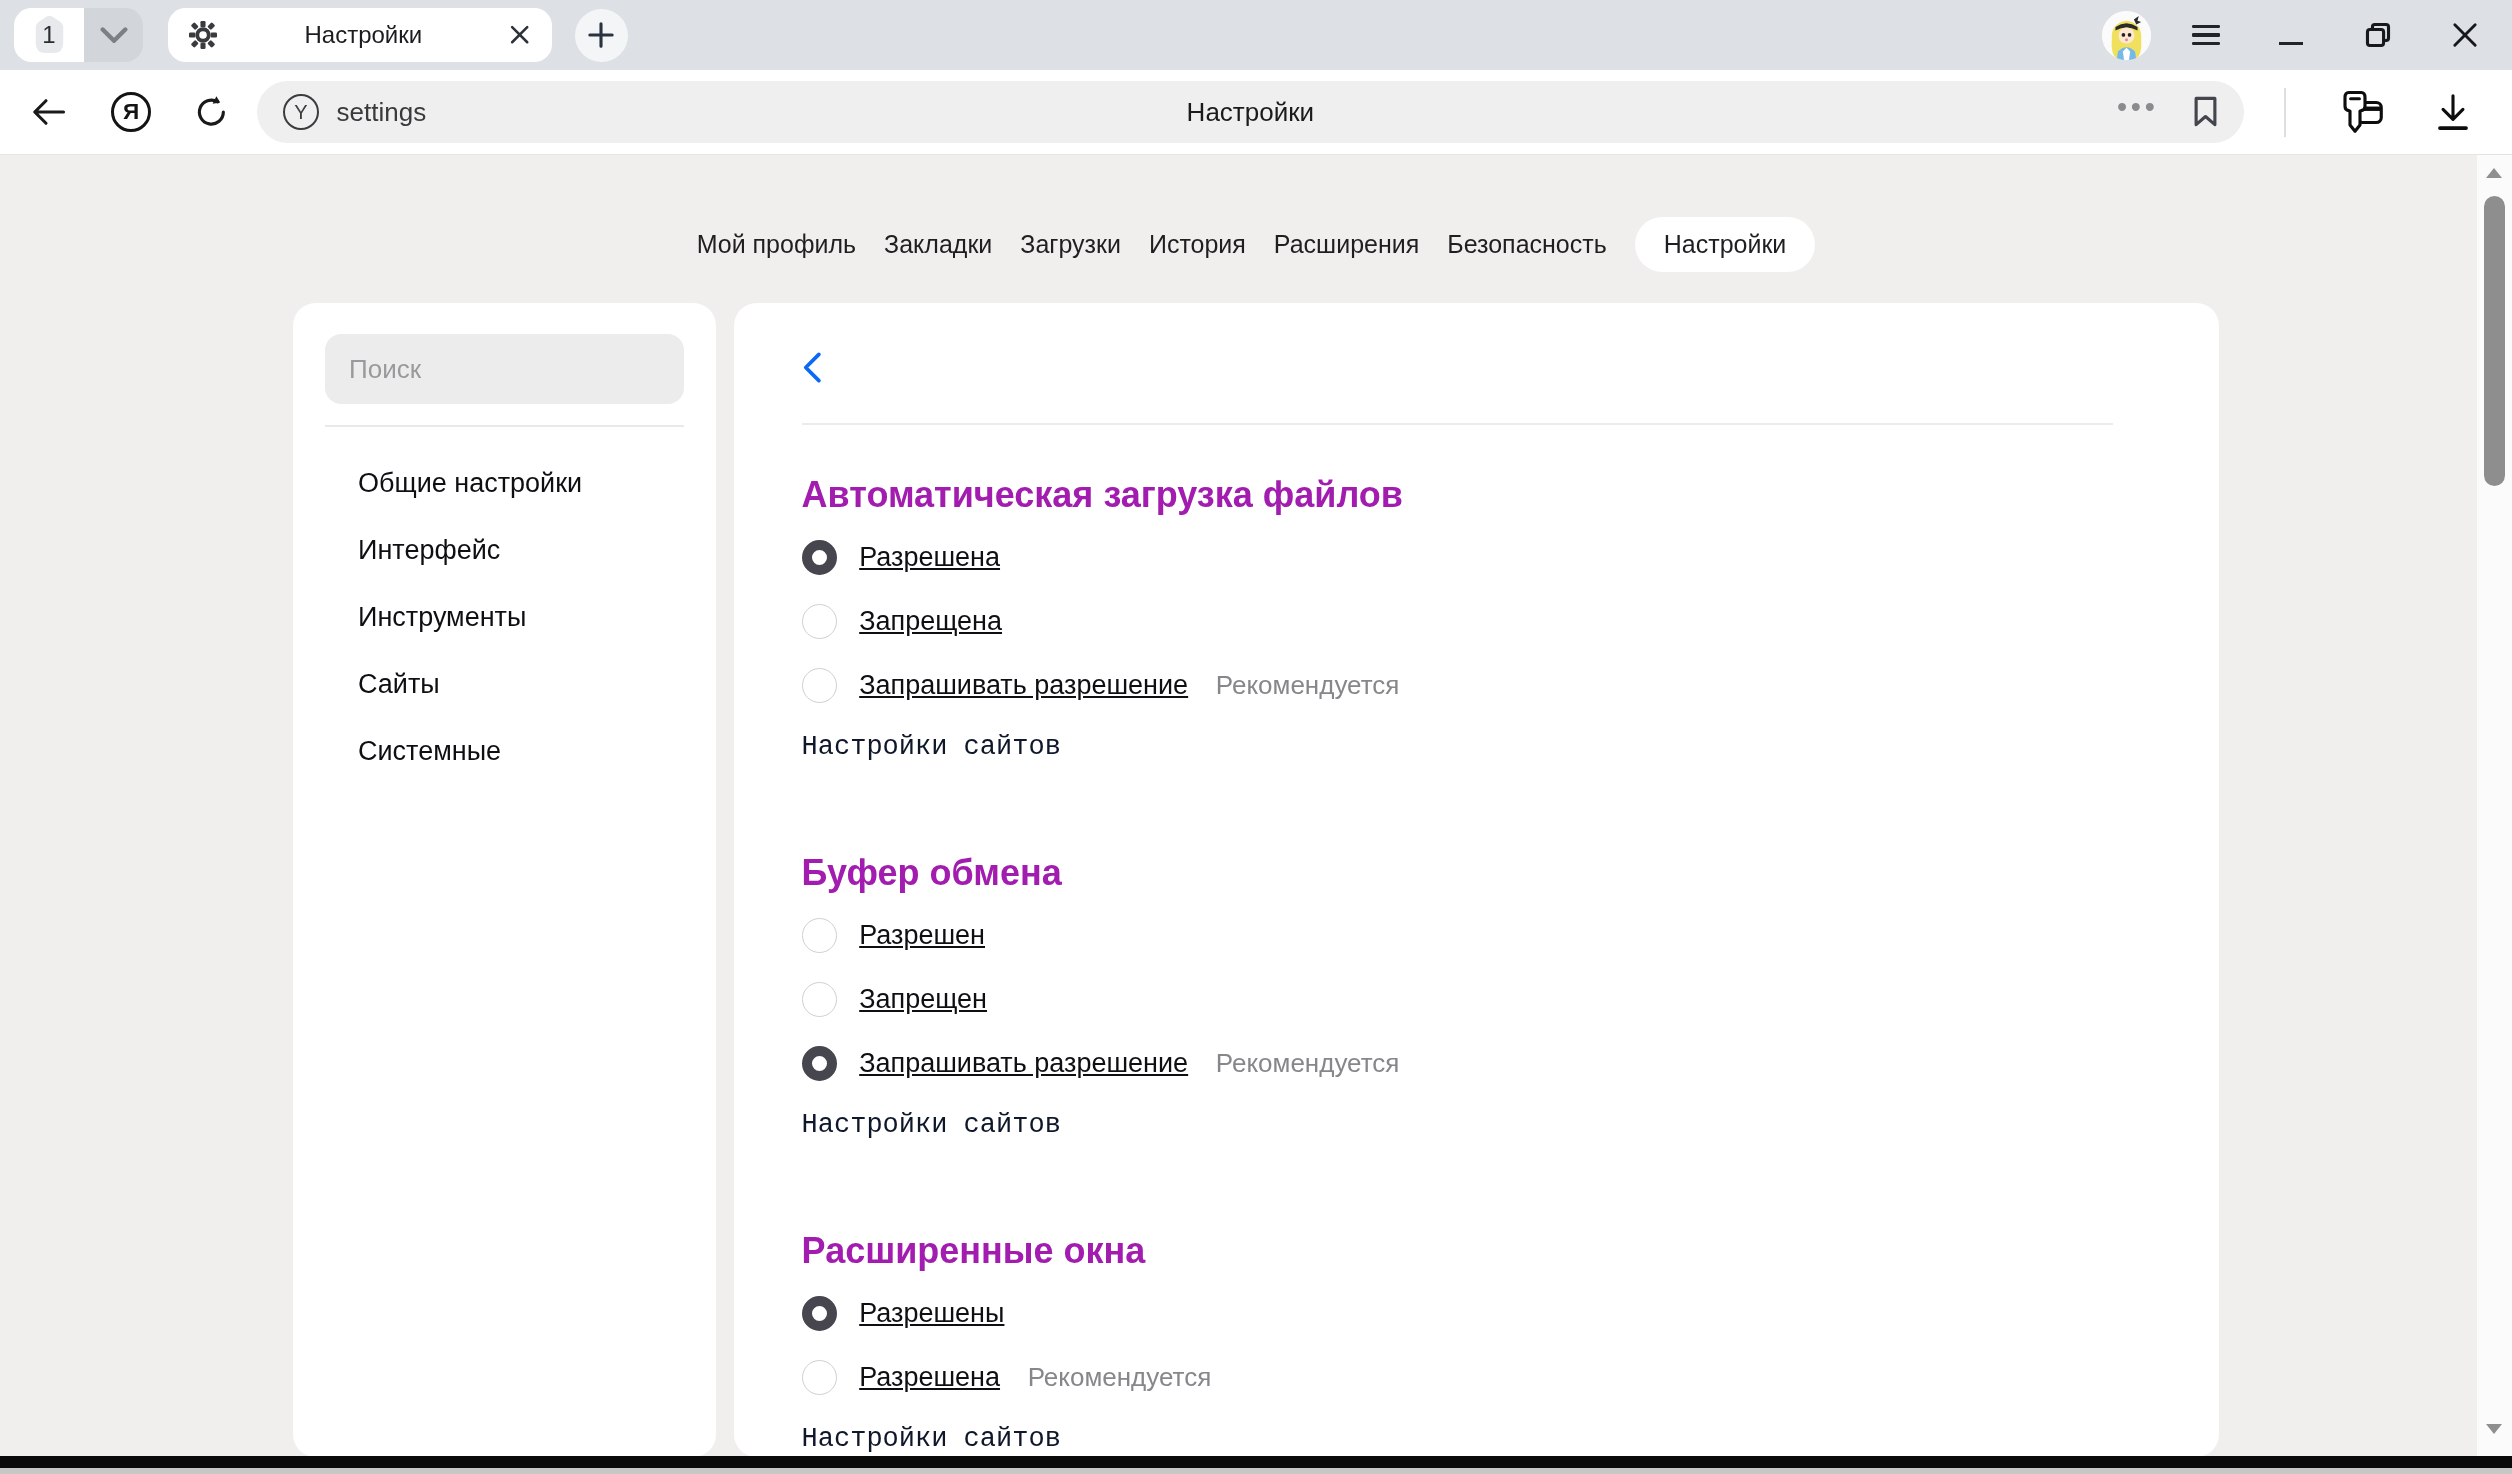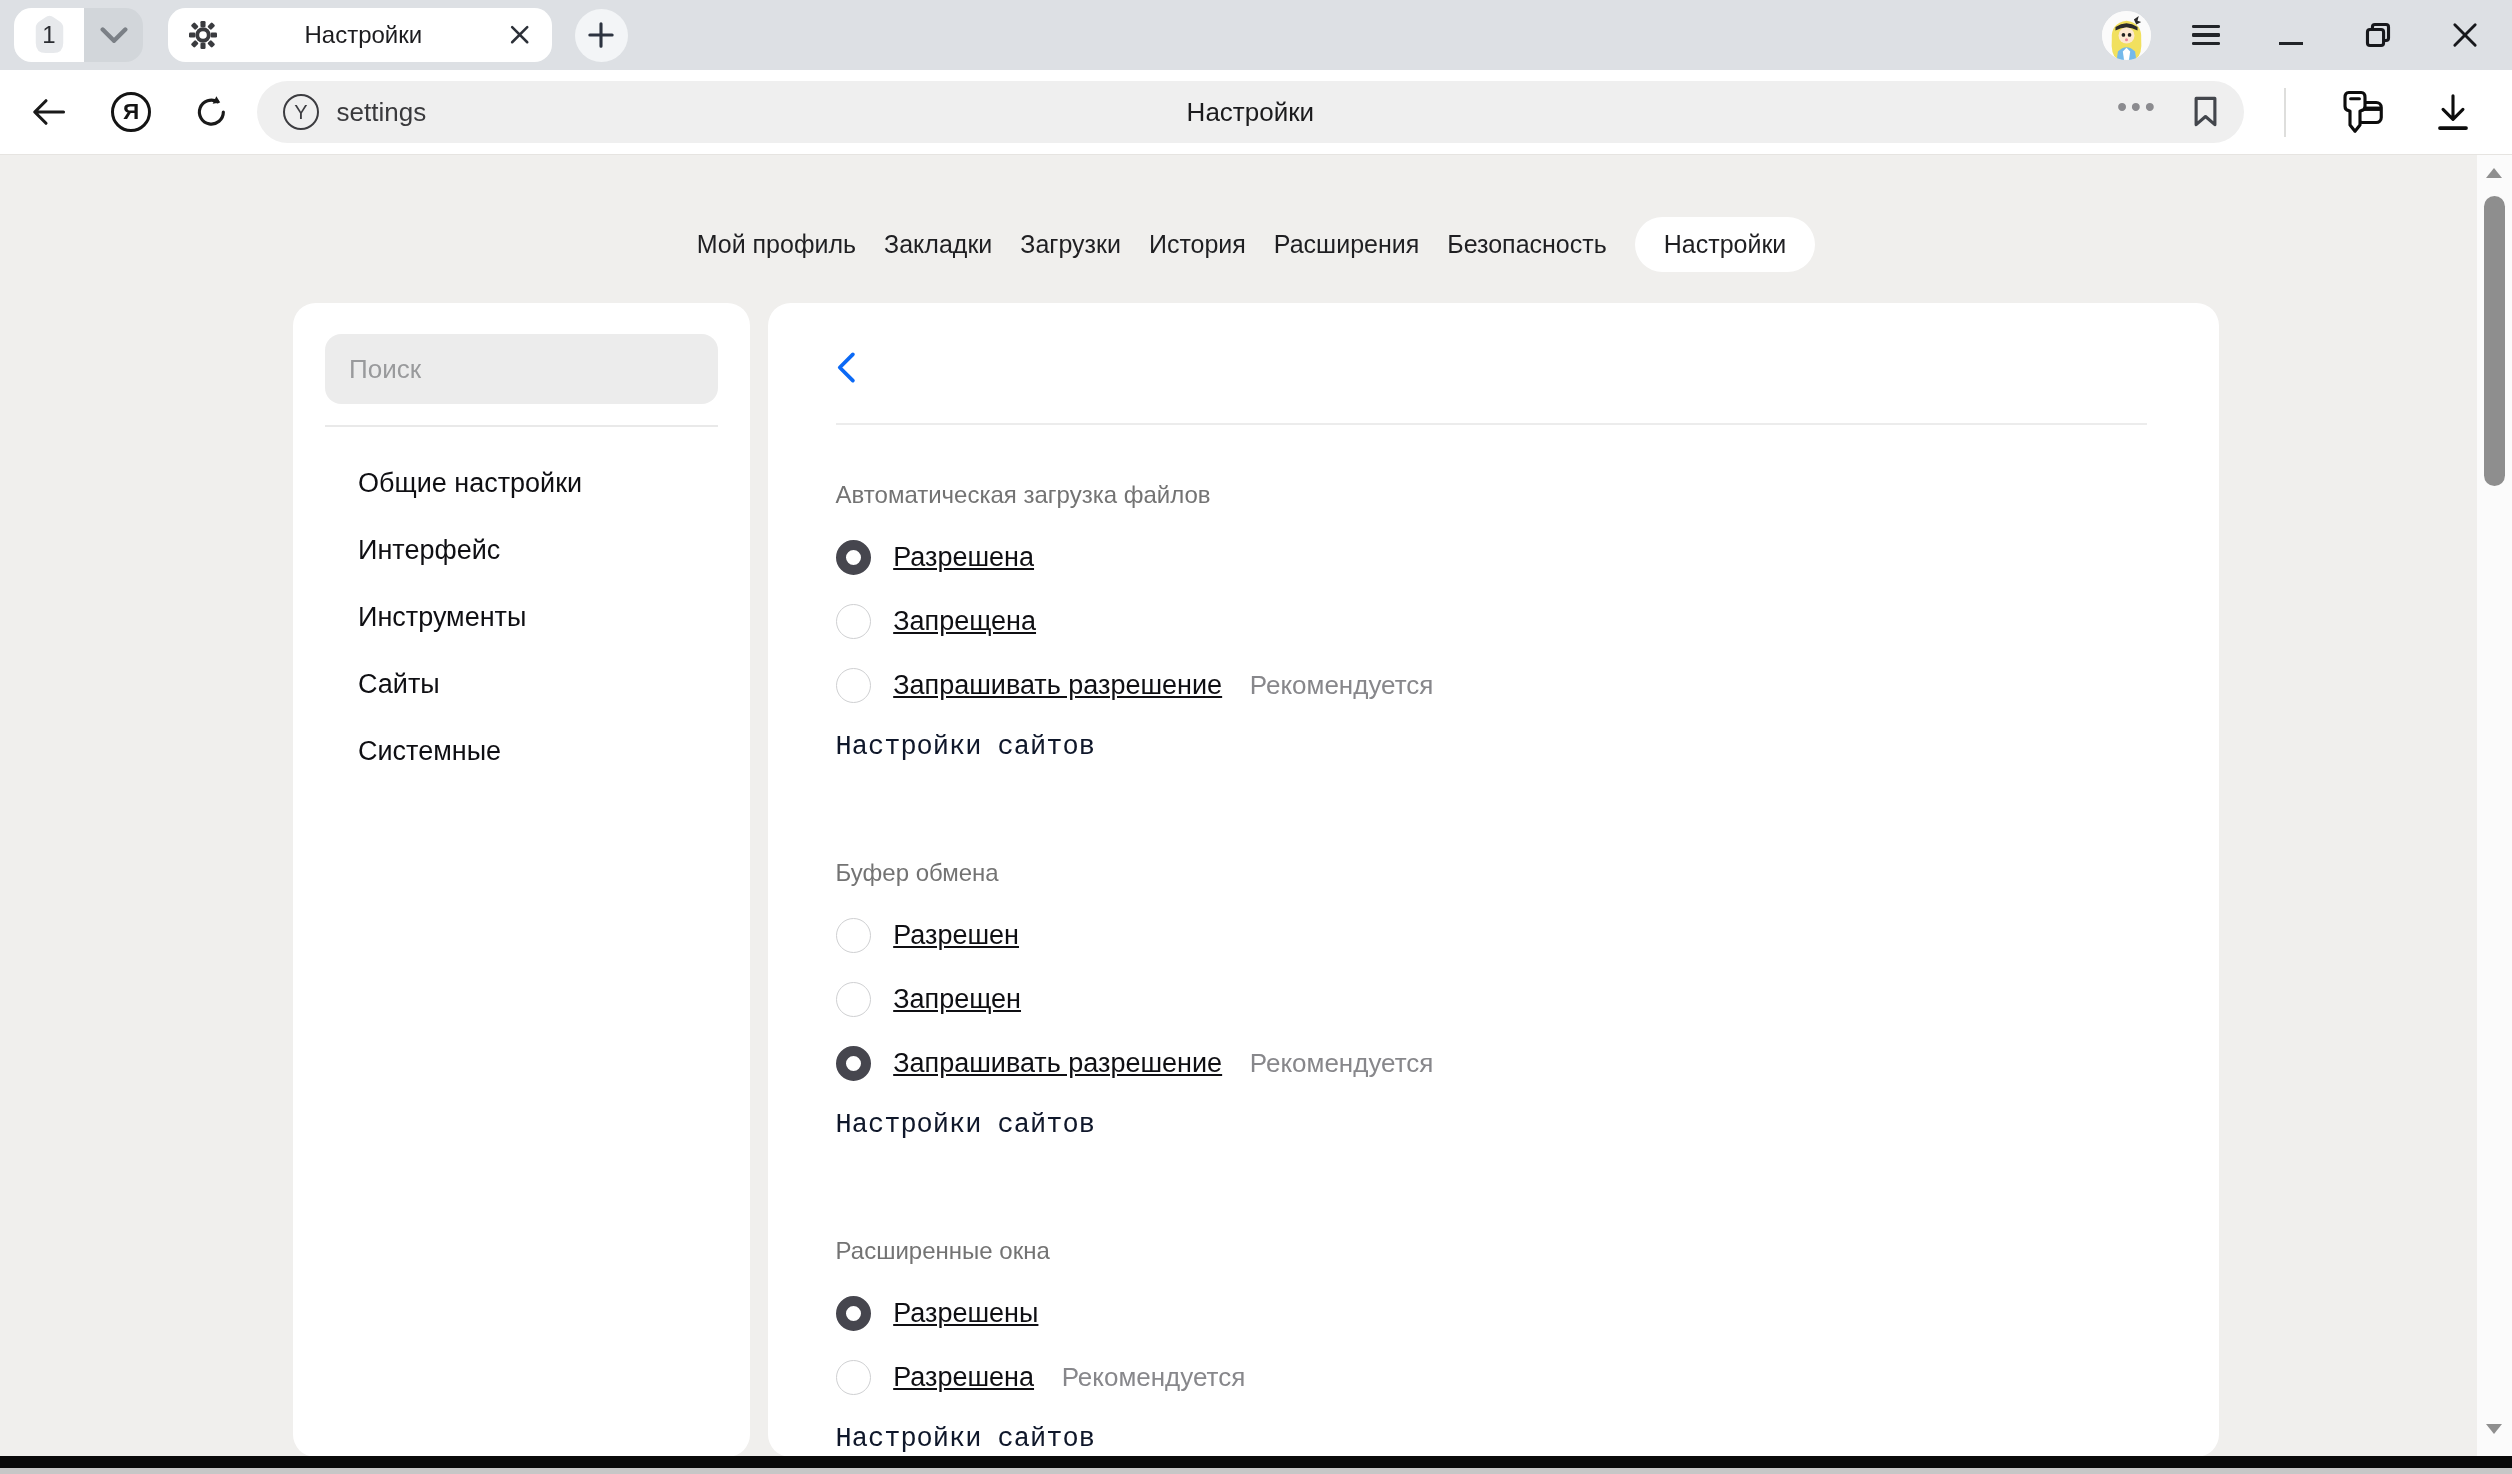--- a/index.html
+++ b/index.html
@@ -42,32 +42,32 @@
   .tb-keycard { margin:0 34px; }
   .tb-download { margin:0 16.3px; }
 
   
   .page { position:relative; height:1320px; background:#f0efed; overflow:hidden; }
   .topnav { display:flex; align-items:center; justify-content:center; gap:28px; padding-top:62px; }
   .topnav .nav-item { font-size:25px; color:#1f1f22; cursor:pointer; }
   .topnav .nav-item.active { background:#ffffff; height:55px; border-radius:28px; padding:0 29px; display:flex; align-items:center; }
   .cards { display:flex; gap:17.6px; margin:31px 293px 0 293px; height:1154px; }
 
-  .sidebar-card { width:457px; background:#ffffff; border-radius:22.6px; padding:31px 32px 0; flex:0 0 auto; }
+  .sidebar-card { width:423px; background:#ffffff; border-radius:22.6px; padding:31px 32px 0; flex:0 0 auto; }
   .search-box { width:100%; height:70px; background:#ececec; border:none; outline:none; border-radius:16.3px; font-size:26px; padding:0 24px; color:#333; font-family:inherit; }
   .search-box::placeholder { color:#999a9c; }
   .sb-divider { height:1.9px; background:#e9e9e9; margin-top:21px; }
   .sb-items { list-style:none; margin-top:41px; padding-left:33px; }
   .sb-items li { font-size:27px; line-height:31px; color:#0f0f13; margin-bottom:36px; cursor:pointer; }
 
   .main-card { flex:1; background:#ffffff; border-radius:22.6px; padding:48px 0 0 68px; position:relative; overflow:hidden; }
   .mc-head { display:flex; align-items:center; gap:28px; cursor:pointer; }
   .mc-head span { font-size:29px; font-weight:bold; color:#0b69f5; }
   .mc-divider { width:1311px; height:1.9px; background:#ececec; margin-top:39px; }
-  .setting h3 { font-size:24px; line-height:33px; color:#737373; font-weight:normal; }
+  .setting h3 { font-size:36px; line-height:33px; color:#a21caf; font-weight:bold; }
   .setting { margin-top:53px; }
   .setting + .setting { margin-top:93px; }
   .opt { display:flex; align-items:center; gap:22.6px; margin-top:29px; cursor:pointer; }
   .radio { width:35px; height:35px; border-radius:50%; background:#ffffff; border:1.9px solid #cfd0d2; flex:0 0 auto; }
   .radio.sel { border:10.7px solid #46464e; }
   .olabel { font-size:27px; color:#0f0f13;text-decoration:underline; }
   .obadge { font-size:26px; color:#87878b; margin-left:5px; }
   .slink { display:inline-block; margin-top:29px; font-size:27px; line-height:31px; color:#0f172a; cursor:pointer; text-decoration:none;font-family:Liberation Mono, monospace; }
 
   

